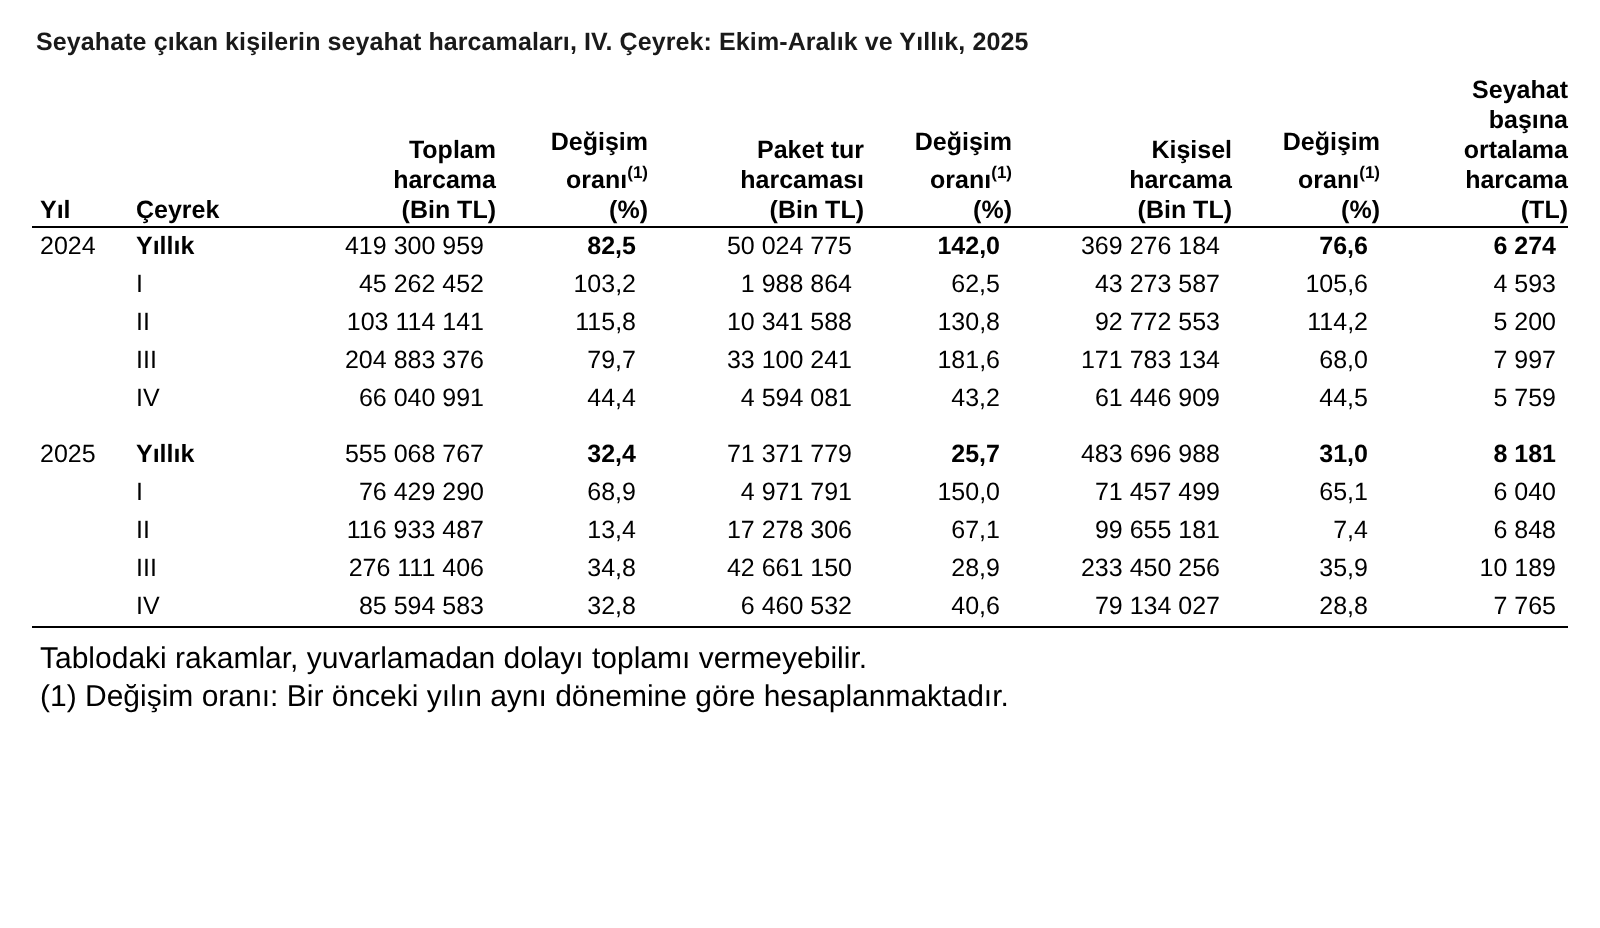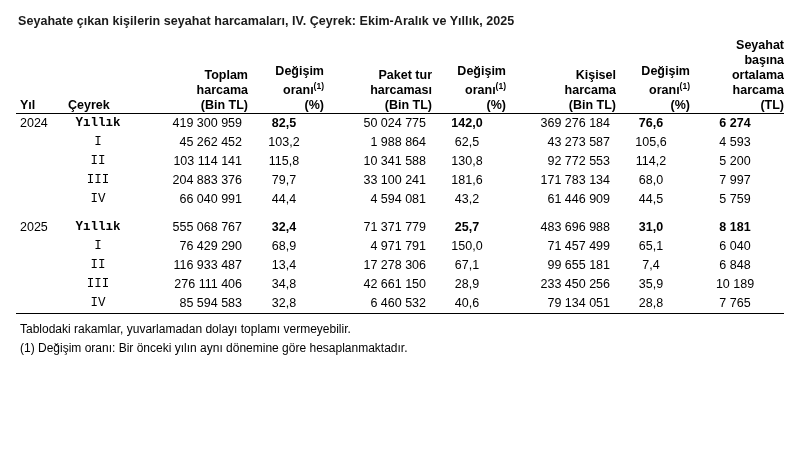--- a/index.html
+++ b/index.html
@@ -75,50 +75,48 @@
     text-align: right;
     line-height: 17px;
     white-space: nowrap;
   }
   tr.data td.year {
     text-align: left;
     padding-left: 4px;
     font-weight: bold;
   }
   tr.data td.quarter {
-    text-align: center;
+    text-align: left;
     padding-left: 4px;
-    font-family: Liberation Mono, monospace;
   }
   tr.data.annual td {
     font-weight: normal;
   }
   tr.data.annual td.quarter {
     font-weight: bold;
   }
   tr.data td.num {
     font-weight: normal;
   }
   tr.data td.pct,
   tr.data td.avg {
     font-weight: normal;
-    text-align: center;
   }
   tr.data.annual td.pct,
   tr.data.annual td.avg {
     font-weight: bold;
   }
   tr.spacer td {
     height: 9px;
     font-size: 0;
     line-height: 0;
   }
   .footnotes {
     margin-top: 6px;
-    font-size: 12px;
+    font-size: 15px;
     line-height: 19px;
     padding-left: 4px;
   }
   .footnotes div { white-space: nowrap; }
 </style>
 </head>
 <body>
 
 <div class="page">
 
@@ -289,21 +287,21 @@
           <td class="pct">35,9</td>
           <td class="avg">10 189</td>
         </tr>
         <tr class="data">
           <td class="year"></td>
           <td class="quarter">IV</td>
           <td class="num">85 594 583</td>
           <td class="pct">32,8</td>
           <td class="num">6 460 532</td>
           <td class="pct">40,6</td>
-          <td class="num">79 134 051</td>
+          <td class="num">79 134 027</td>
           <td class="pct">28,8</td>
           <td class="avg">7 765</td>
         </tr>
       </tbody>
     <tfoot>
       <tr class="rule-bottom">
         <td colspan="9"></td>
       </tr>
     </tfoot>
   </table>

